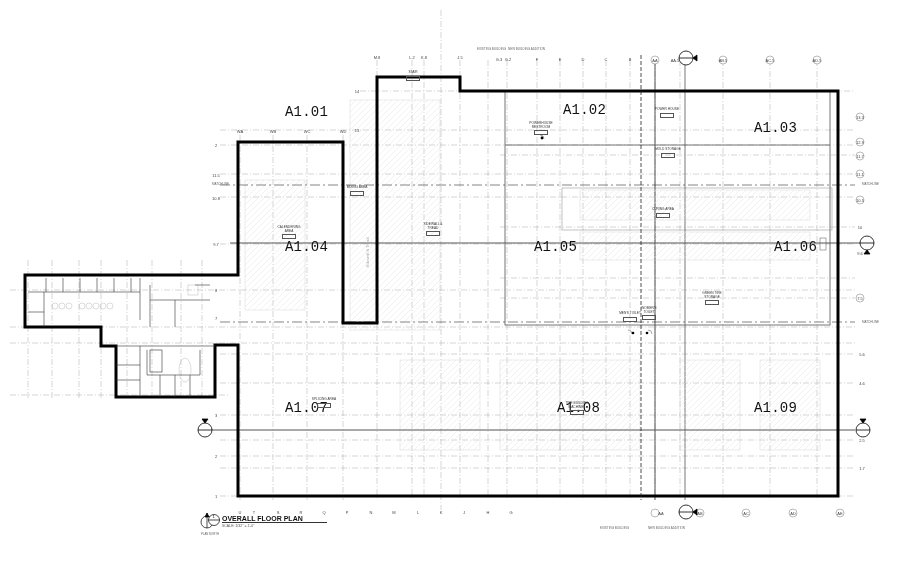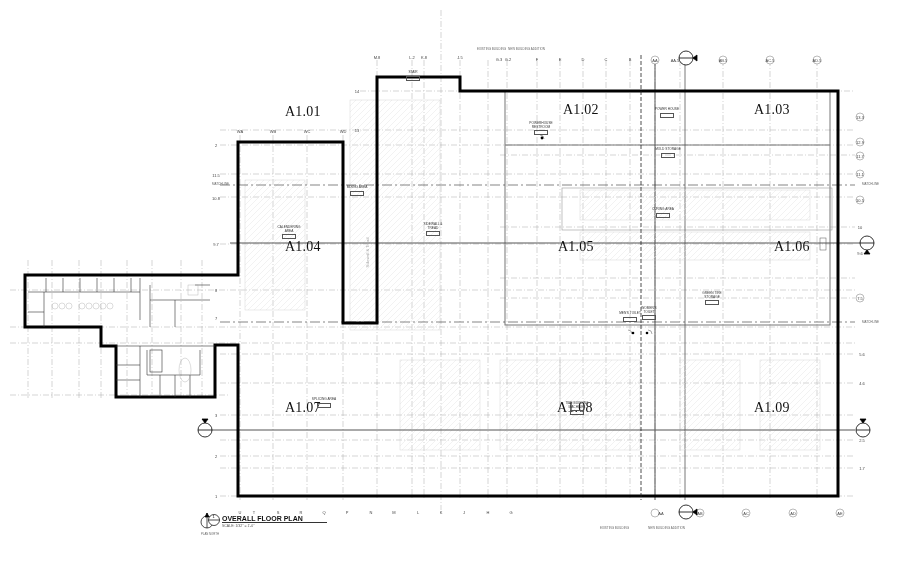--- a/index.html
+++ b/index.html
@@ -1,18 +1,18 @@
 <!DOCTYPE html>
 <html><head>
 <meta charset="utf-8">
 <style>
   html,body{margin:0;padding:0;background:#ffffff;}
   body{width:910px;height:588px;position:relative;overflow:hidden;font-family:"Liberation Sans",sans-serif;}
   #plan{position:absolute;left:0;top:0;width:910px;height:588px;}
-  .area-label{position:absolute;font-family:Liberation Serif, serif;font-size:14px;color:#111;letter-spacing:0.2px;}
+  .area-label{position:absolute;font-family:Liberation Mono, monospace;font-size:14px;color:#111;letter-spacing:0.2px;}
   .grid-tag{position:absolute;font-family:"Liberation Sans",sans-serif;font-size:4px;color:#444;transform:translate(-50%,-50%);}
   .room-tag{position:absolute;font-family:"Liberation Sans",sans-serif;font-size:3.2px;color:#333;text-align:center;transform:translateX(-50%);line-height:1.1;}
   .room-tag .num{display:block;margin:1px auto 0;border:0.5px solid #555;width:12px;height:3px;}
   .title-text{position:absolute;left:222px;top:515px;font-size:7px;font-weight:bold;color:#111;white-space:nowrap;}
   .title-scale{position:absolute;left:222px;top:524px;font-size:3.5px;color:#555;white-space:nowrap;}
   .title-rule{position:absolute;left:222px;top:522px;width:105px;height:0.8px;background:#333;}
   .faint-txt{position:absolute;font-size:3px;color:#666;white-space:nowrap;}
 </style>
 </head>
 <body>
@@ -225,23 +225,23 @@
     <circle r="0"></circle>
   </g>
   <g transform="translate(214,520)" stroke="#000" stroke-width="0.7" fill="#fff">
     <circle cx="0" cy="0" r="5.5"></circle>
       <line x1="-5.5" y1="0" x2="5.5" y2="0"></line>
   </g>
 </svg>
 
 <div class="area-label" style="left:285px;top:104px;">A1.01</div>
 <div class="area-label" style="left:563px;top:102px;">A1.02</div>
-<div class="area-label" style="left:754px;top:102px;">A1.03</div>
+<div class="area-label" style="left:754px;top:120px;">A1.03</div>
 <div class="area-label" style="left:285px;top:239px;">A1.04</div>
-<div class="area-label" style="left:558px;top:239px;">A1.05</div>
+<div class="area-label" style="left:534px;top:239px;">A1.05</div>
 <div class="area-label" style="left:774px;top:239px;">A1.06</div>
 <div class="area-label" style="left:285px;top:400px;">A1.07</div>
 <div class="area-label" style="left:557px;top:400px;">A1.08</div>
 <div class="area-label" style="left:754px;top:400px;">A1.09</div>
 
 <div class="grid-tag" style="left:377px;top:57px;">M.8</div>
 <div class="grid-tag" style="left:412px;top:57px;">L.2</div>
 <div class="grid-tag" style="left:424px;top:57px;">K.8</div>
 <div class="grid-tag" style="left:460px;top:57px;">J.5</div>
 <div class="grid-tag" style="left:499px;top:59px;">G.3</div>

